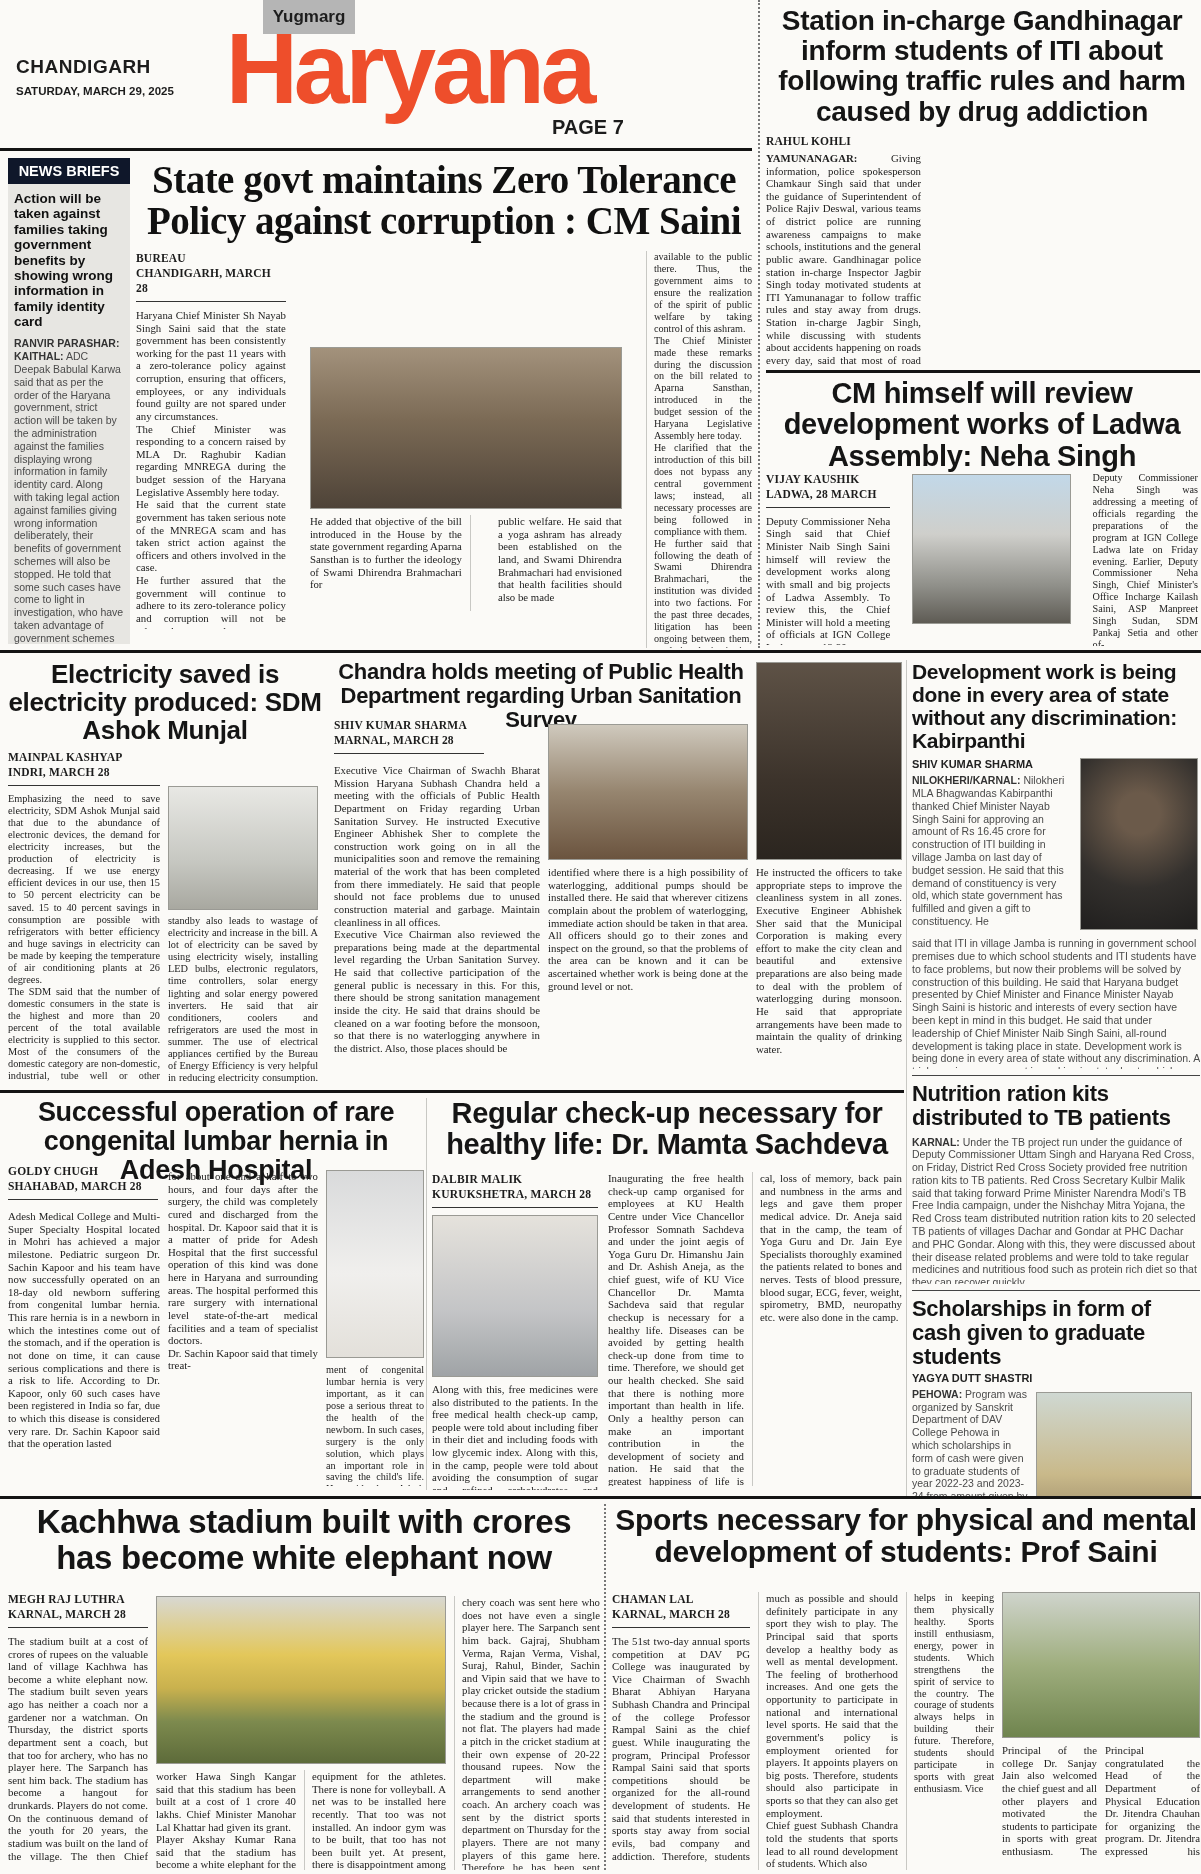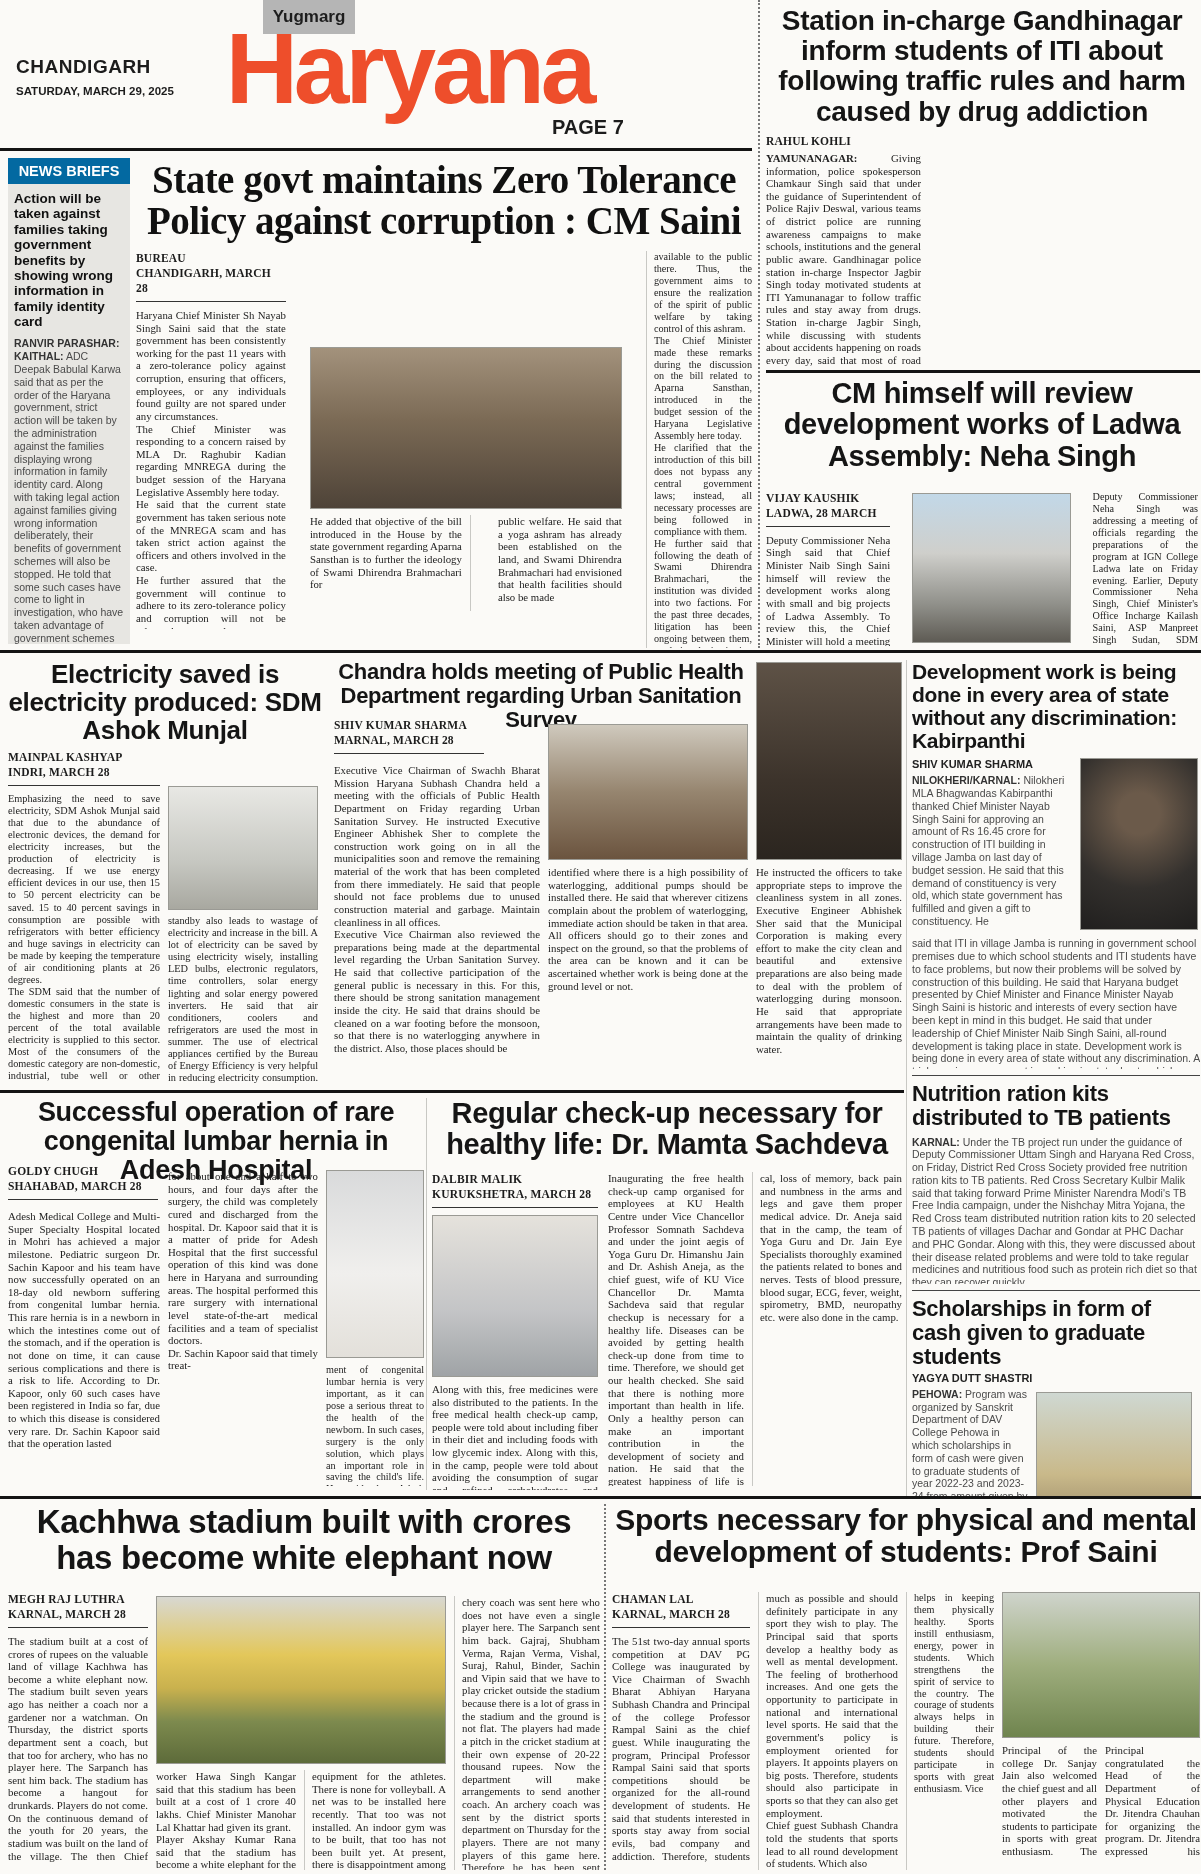--- a/index.html
+++ b/index.html
@@ -17,21 +17,21 @@
   
   .city { font-family:"Liberation Sans",sans-serif; font-weight:bold; font-size:19px; letter-spacing:.5px; }
   .mdate { font-family:"Liberation Sans",sans-serif; font-weight:bold; font-size:11.5px; margin-top:7px; }
   .yugmarg { background:#b5b5b5; color:#1d1d1d; font-family:"Liberation Sans",sans-serif;
     font-weight:bold; font-size:17px; text-align:center; padding:7px 0; width:92px; }
   .brand { font-family:"Liberation Sans",sans-serif; font-weight:bold; font-size:100px;
     letter-spacing:-4px; line-height:1; }
   .pagenum { font-family:"Liberation Sans",sans-serif; font-weight:bold; font-size:20px; }
 
   
-  .nb-banner { background:#0369a1; color:#fff; font-family:"Liberation Sans",sans-serif;
+  .nb-banner { background:#0f172a; color:#fff; font-family:"Liberation Sans",sans-serif;
     font-weight:bold; font-size:14.5px; text-align:center; padding:5px 0; }
   .nb-panel { background:#e7e6e2; padding:7px 6px; height:460px; overflow:hidden; }
   .nb-head { font-family:"Liberation Sans",sans-serif; font-weight:bold; font-size:13.5px;
     line-height:1.14; color:#111; margin-bottom:8px; }
   .sans-body { font-family:"Liberation Sans",sans-serif; font-size:10.5px; line-height:1.22;
     color:#4a4a4a; text-align:left; }
   .sans-lead { font-family:"Liberation Sans",sans-serif; font-weight:bold; color:#333; }
 
   
   .hl-serif { font-family:"Liberation Serif",serif; font-weight:bold; text-align:center;
@@ -121,21 +121,21 @@
           <div class="bt" style="width:126px; height:108px;">along with teaching the students about traffic rules, he told them that no underage student should drive a vehicle, use mobile phone while driving, drive on the wrong side, triple ride on two wheelers, use seat belt while driving four-wheelers, do not drive after consuming drugs and follow all the traffic rules. Jagbir Singh informed the students about ill effects of drugs and said that consuming drugs like alcohol, opium, marijuana, etc. can be very harmful for our</div>
           <div class="bt col-sep" style="width:126px; height:108px;">lives. Side effects of drugs have a direct impact on our physical and mental health. Consuming these drugs excessively affects various parts of body as well as the brain. Drug addiction is a problem that is spreading in the society and its side effects deeply affect individual, family and society.</div>
         </div>
       </div>
     </div>
   </div>
   <div class="rule-h" style="left:766px; top:370px; width:434px;"></div>
 
   <div class="art" style="left:766px; top:378px; width:432px; height:268px;">
     <div class="hl-sans" style="font-size:29px;">CM himself will review development works of Ladwa Assembly: Neha Singh</div>
-    <div class="flexrow" style="margin-top:19px; gap:22px;">
+    <div class="flexrow" style="margin-top:0; gap:22px;">
       <div style="width:132px;">
         <div class="byline">
           <span>VIJAY KAUSHIK</span><br>
           <span>LADWA, 28 MARCH</span>
         </div>
         <div class="bt" style="height:130px;">Deputy Commissioner Neha Singh said that Chief Minister Naib Singh Saini himself will review the development works along with small and big projects of Ladwa Assembly. To review this, the Chief Minister will hold a meeting of officials at IGN College Ladwa at 12:30 pm on March 30.</div>
       </div>
       <div class="photo" style="width:168px; height:150px; margin-top:2px; background:linear-gradient(180deg,#c2d8e8 0%,#cfcfcb 40%,#8f8f89 75%,#5e5b54 100%);"></div>
       <div class="bt" style="width:112px; height:198px; font-size:10.2px;">Deputy Commissioner Neha Singh was addressing a meeting of officials regarding the preparations of the program at IGN College Ladwa late on Friday evening. Earlier, Deputy Commissioner Neha Singh, Chief Minister's Office Incharge Kailash Saini, ASP Manpreet Singh Sudan, SDM Pankaj Setia and other of-</div>
     </div>

